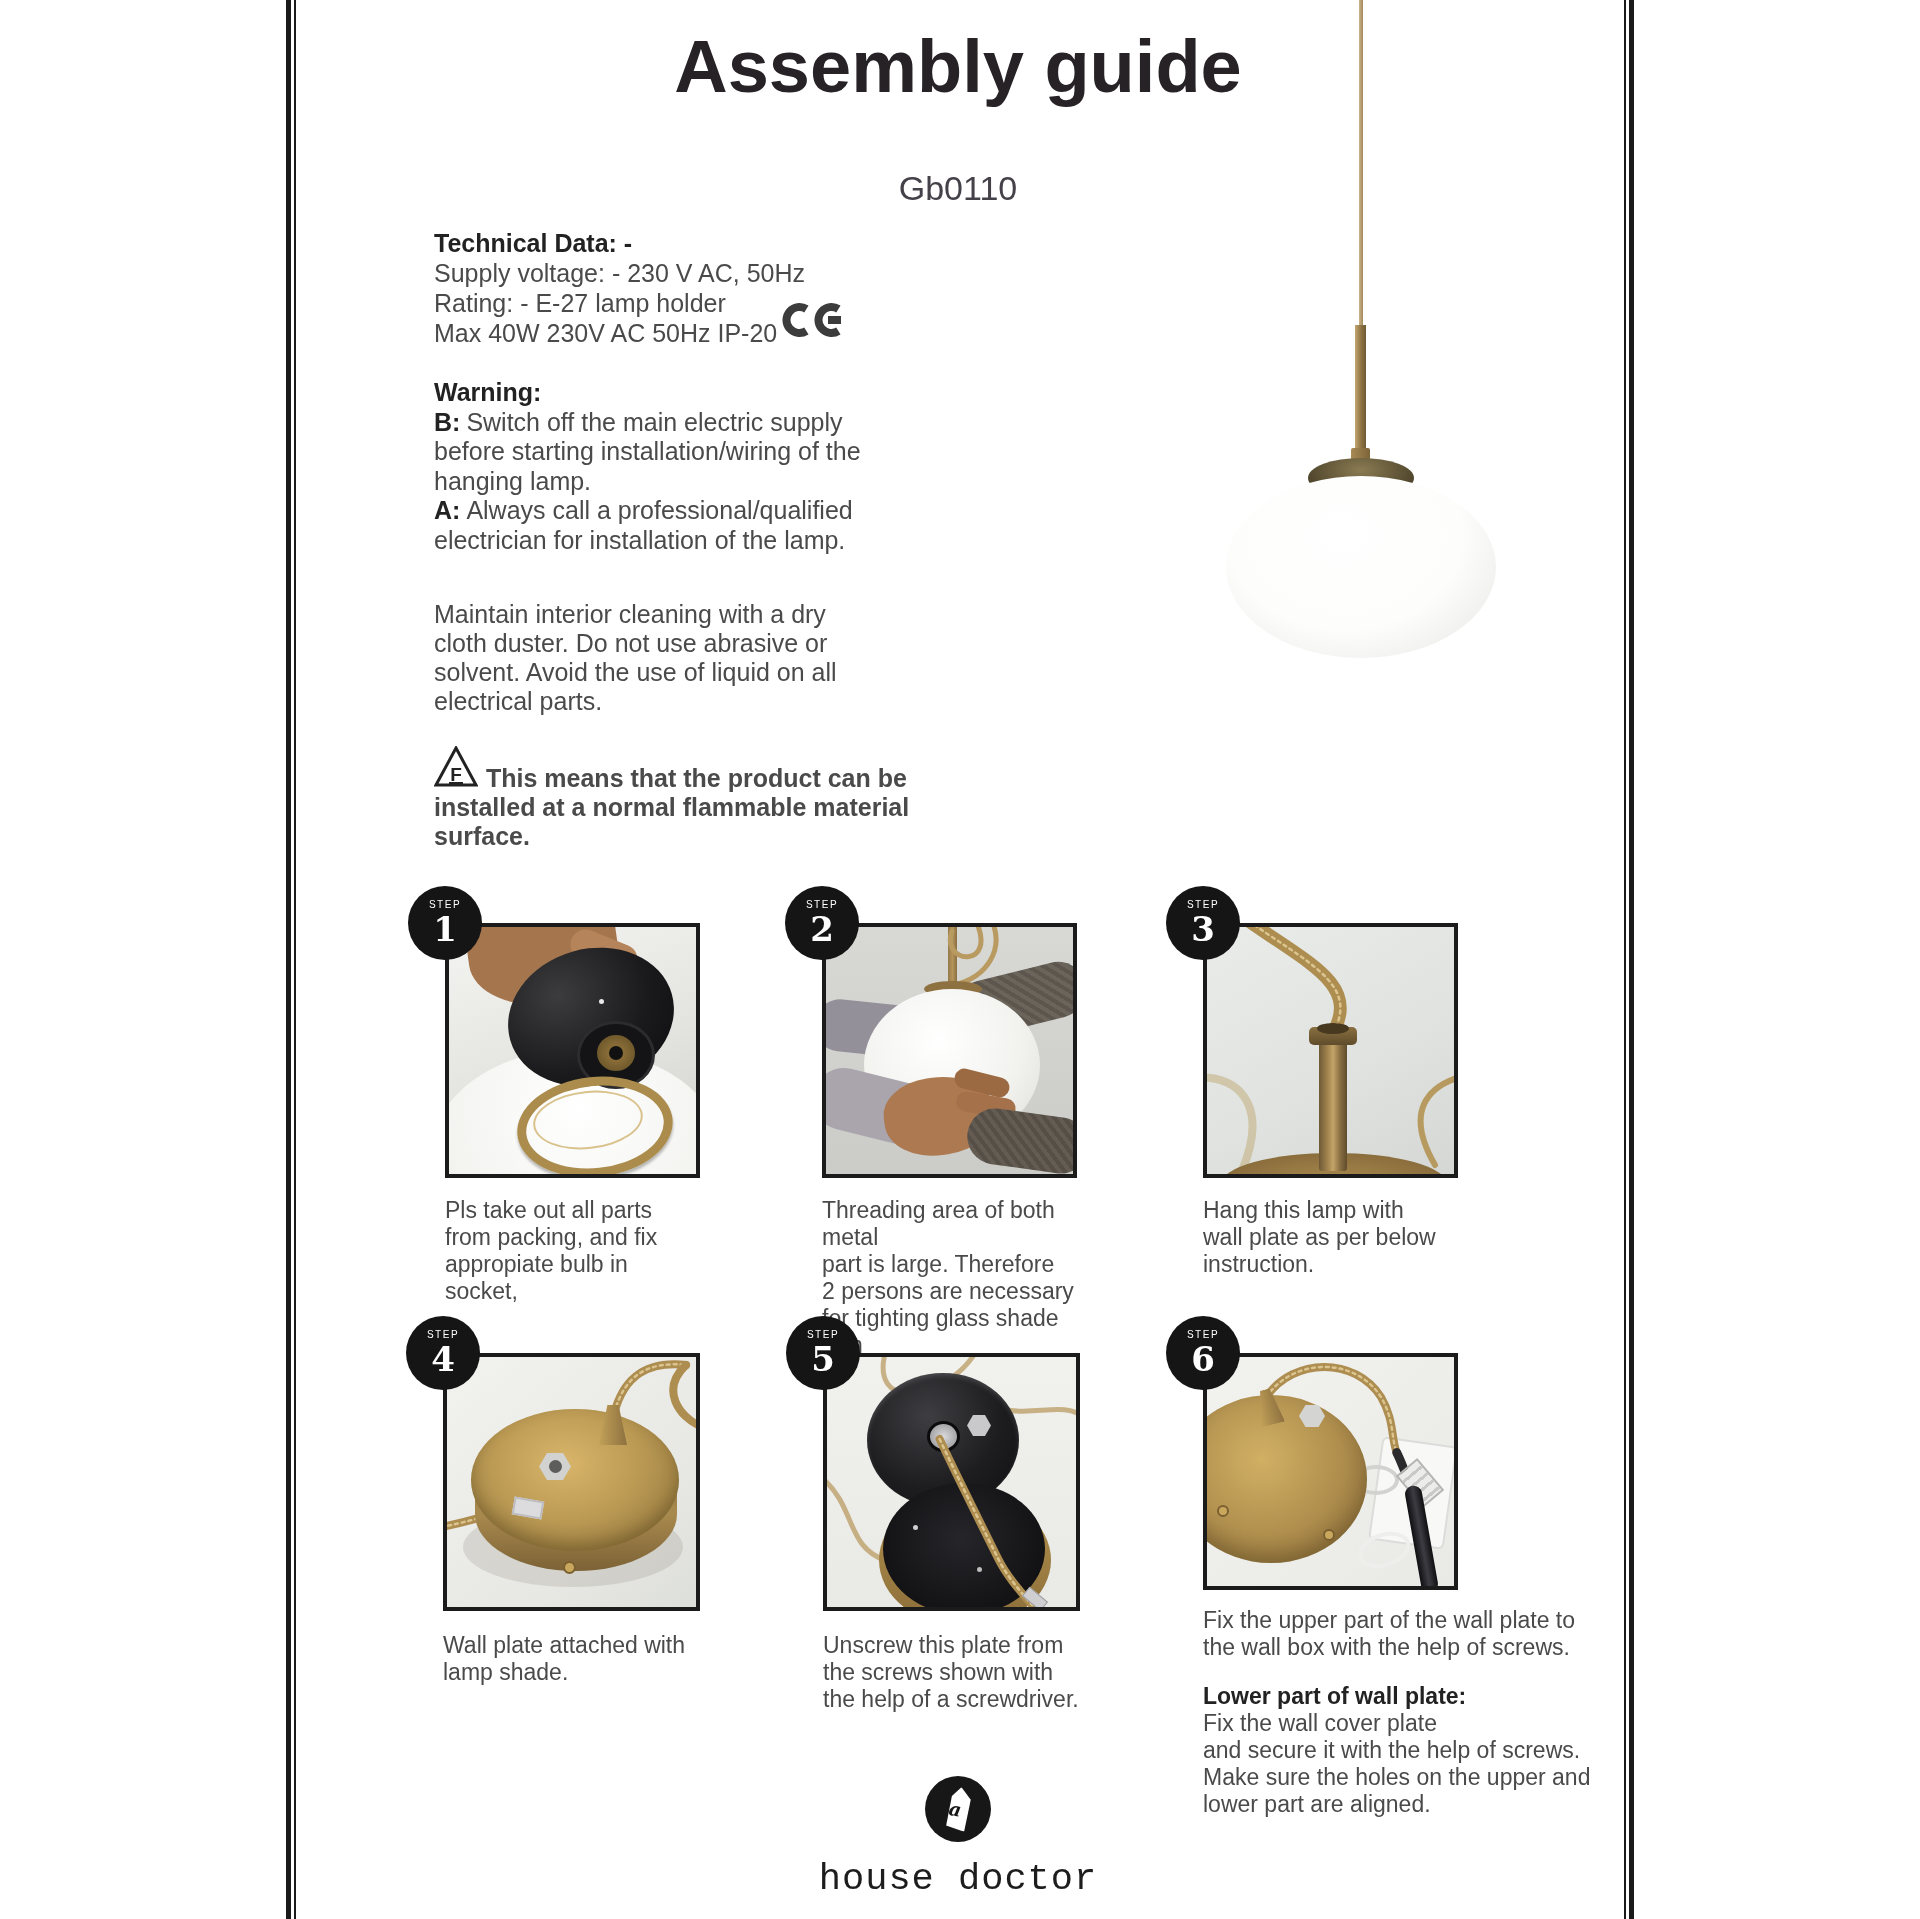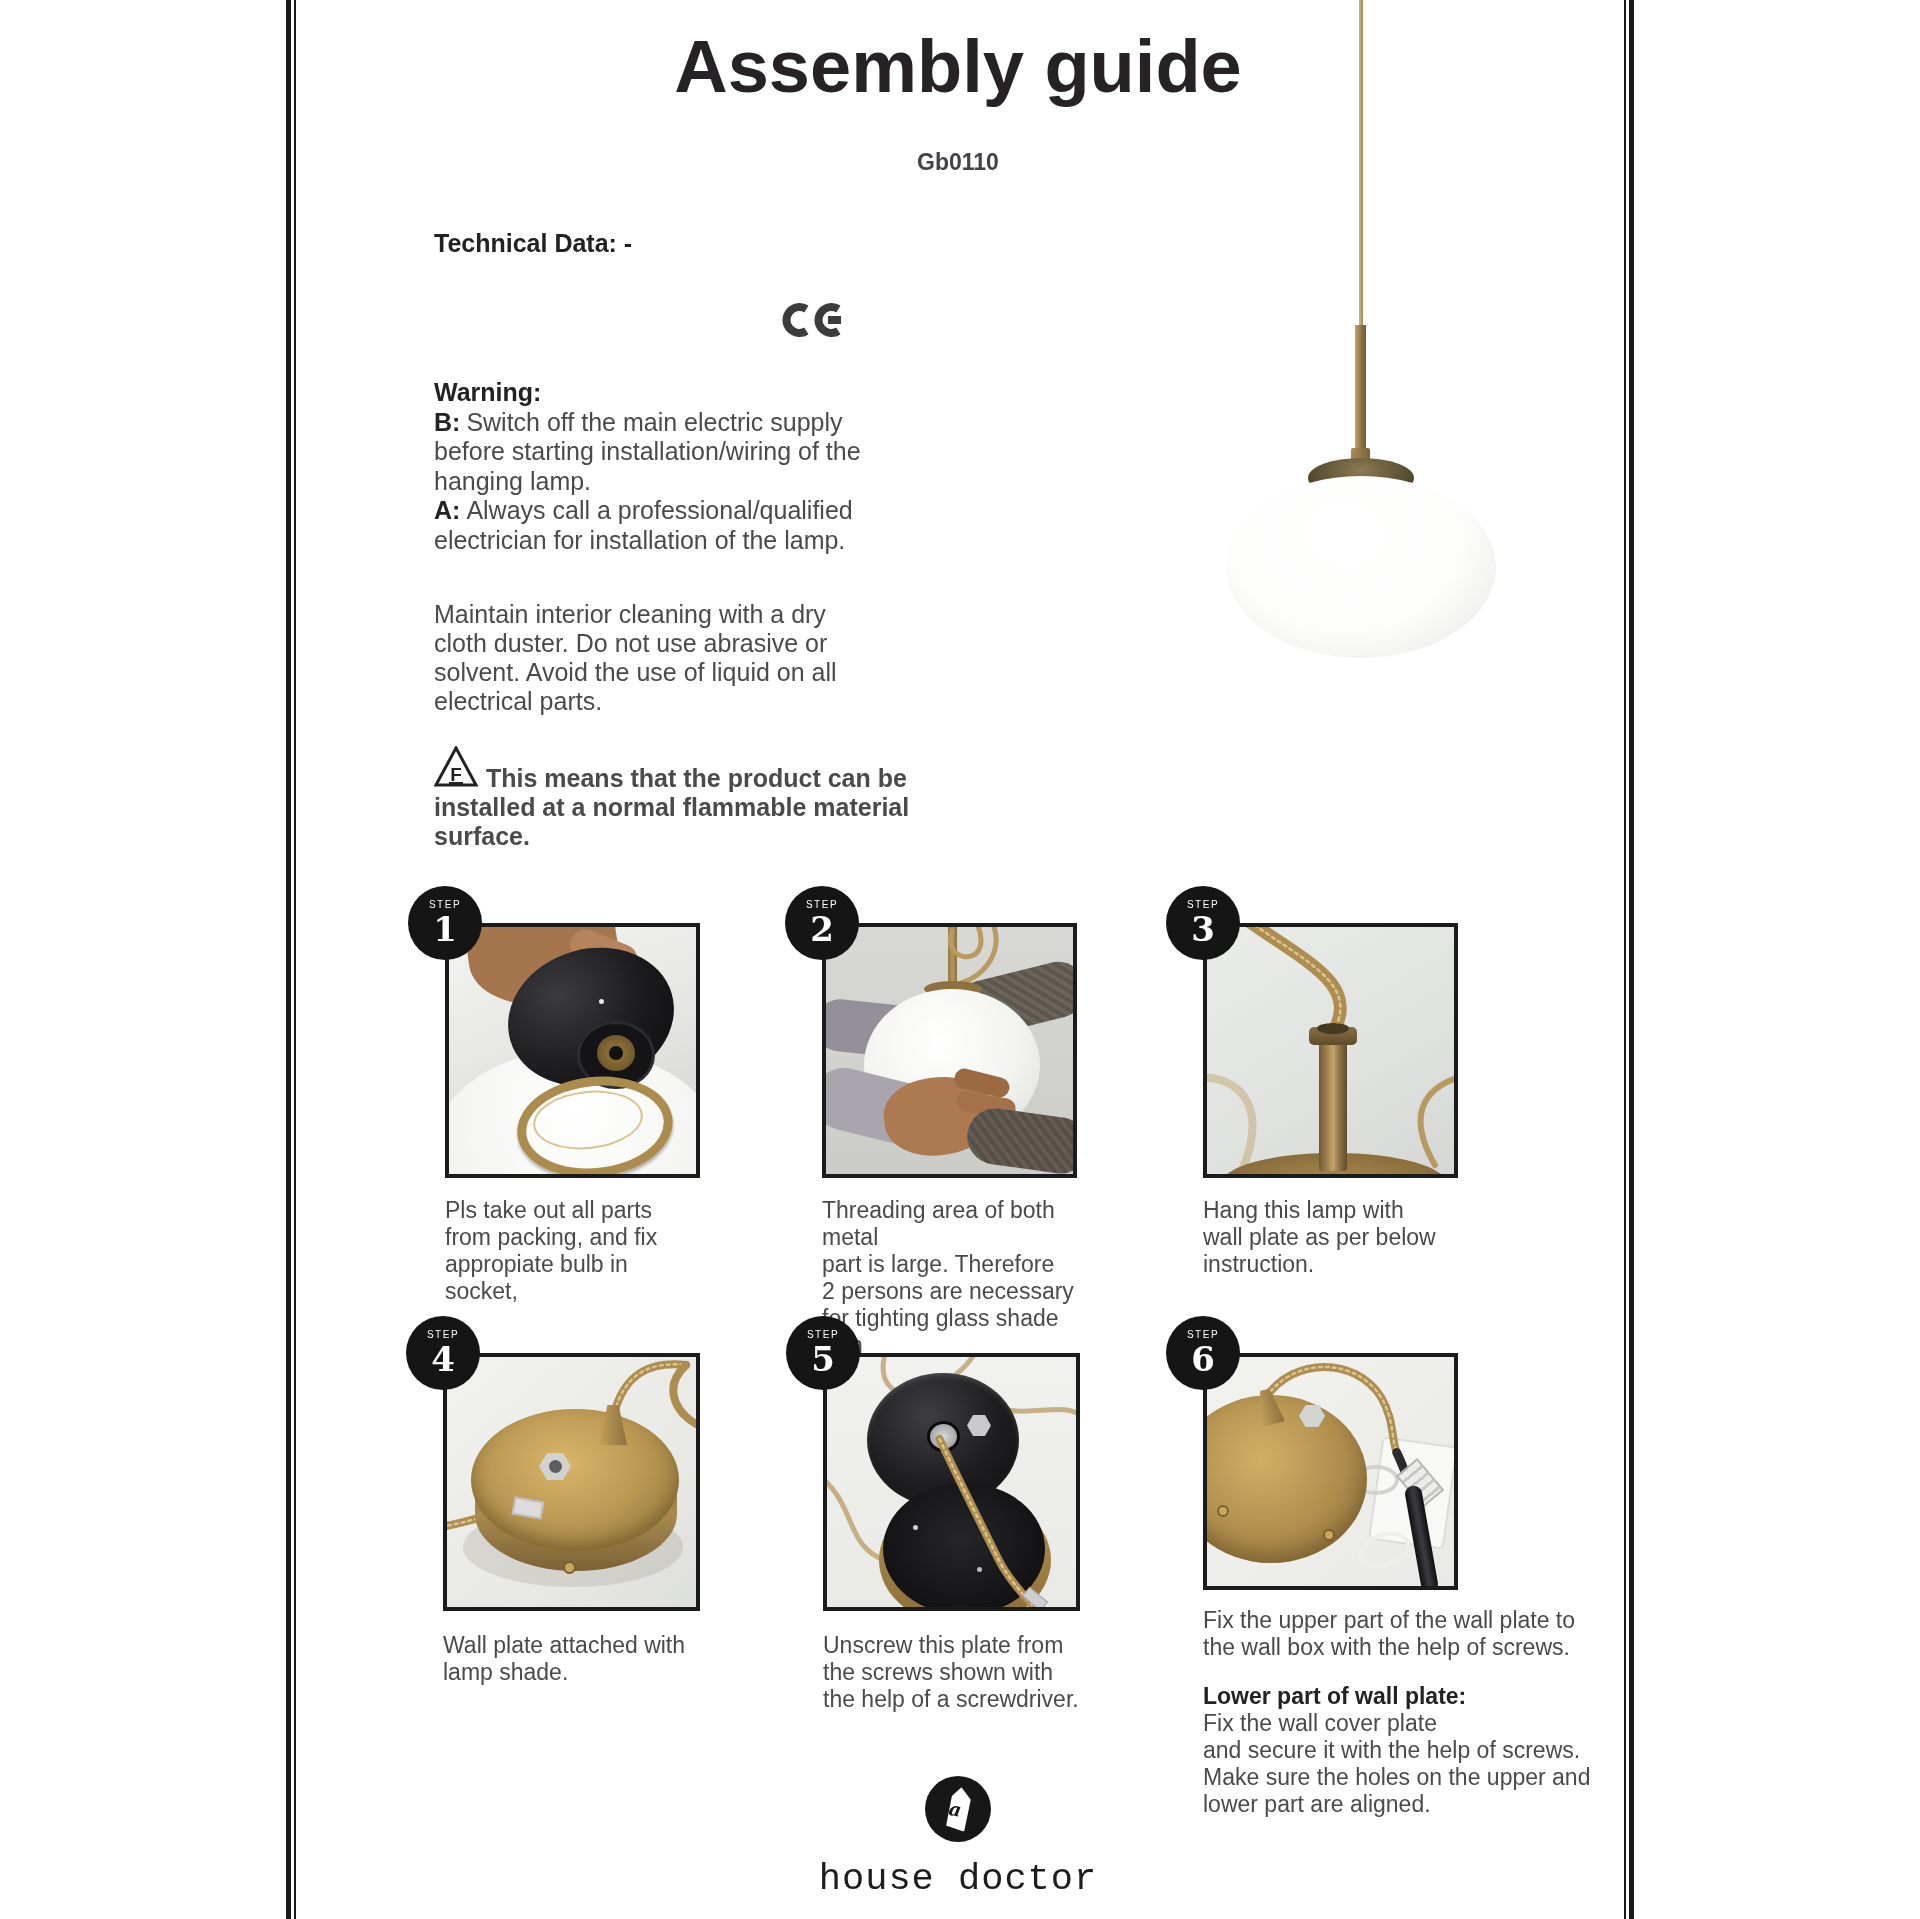--- a/index.html
+++ b/index.html
@@ -7,21 +7,21 @@
         font-family:"Liberation Sans",sans-serif;color:#454545;}
   .vline{position:absolute;top:0;height:1919px;background:#1a1a1a;}
   .vl-thick-l{left:286px;width:5px;}
   .vl-thin-l{left:294px;width:2px;}
   .vl-thin-r{left:1624px;width:2px;}
   .vl-thick-r{left:1629px;width:5px;}
 
   .center-text{position:absolute;left:0;width:1916px;text-align:center;color:#262226;}
   .title{top:30px;font-size:74px;font-weight:700;letter-spacing:0px;line-height:1;}
   .subtitle{top:114px;font-size:46px;font-weight:400;line-height:1;color:#38343a;}
-  .code{top:151px;font-size:23px;font-weight:700;line-height:1;color:#454149;}
+  .code{top:171px;font-size:34px;font-weight:400;line-height:1;color:#454149;}
 
   .block{position:absolute;left:434px;font-size:25px;line-height:30px;color:#4a4a4a;}
   .b{font-weight:700;color:#222222;}
   .preline{white-space:pre-line;}
   .tech{top:228px;}
   .warn{top:378px;line-height:29.5px;}
   .maint{top:600px;line-height:29px;}
   .flam{top:764px;line-height:29px;}
   .flam-text{text-indent:52px;font-weight:bold;}
   .ce{position:absolute;left:780px;top:300px;}
@@ -169,20 +169,23 @@
   <div class="vline vl-thick-l"></div>
   <div class="vline vl-thin-l"></div>
   <div class="vline vl-thin-r"></div>
   <div class="vline vl-thick-r"></div>
 
   <div class="center-text title">Assembly guide</div>
   <div class="center-text code">Gb0110</div>
 
   <div class="block tech">
     <div class="b">Technical Data: -</div>
+    <div class="preline">Supply voltage: - 230 V AC, 50Hz
+Rating: - E-27 lamp holder
+Max 40W 230V AC 50Hz IP-20</div>
   </div>
   <svg class="ce" width="70" height="40" viewBox="0 0 70 40">
     <path d="M 26.4 9 A 13 13 0 1 0 26.4 31" fill="none" stroke="#3c3c3c" stroke-width="8"></path>
     <path d="M 58.4 9 A 13 13 0 1 0 58.4 31" fill="none" stroke="#3c3c3c" stroke-width="8"></path>
     <line x1="48" y1="20" x2="61" y2="20" stroke="#3c3c3c" stroke-width="8"></line>
   </svg>
 
   <div class="block warn">
     <div class="b">Warning:</div>
     <div><span class="b" style="padding-right:6px">B:</span><span class="preline">Switch off the main electric supply

